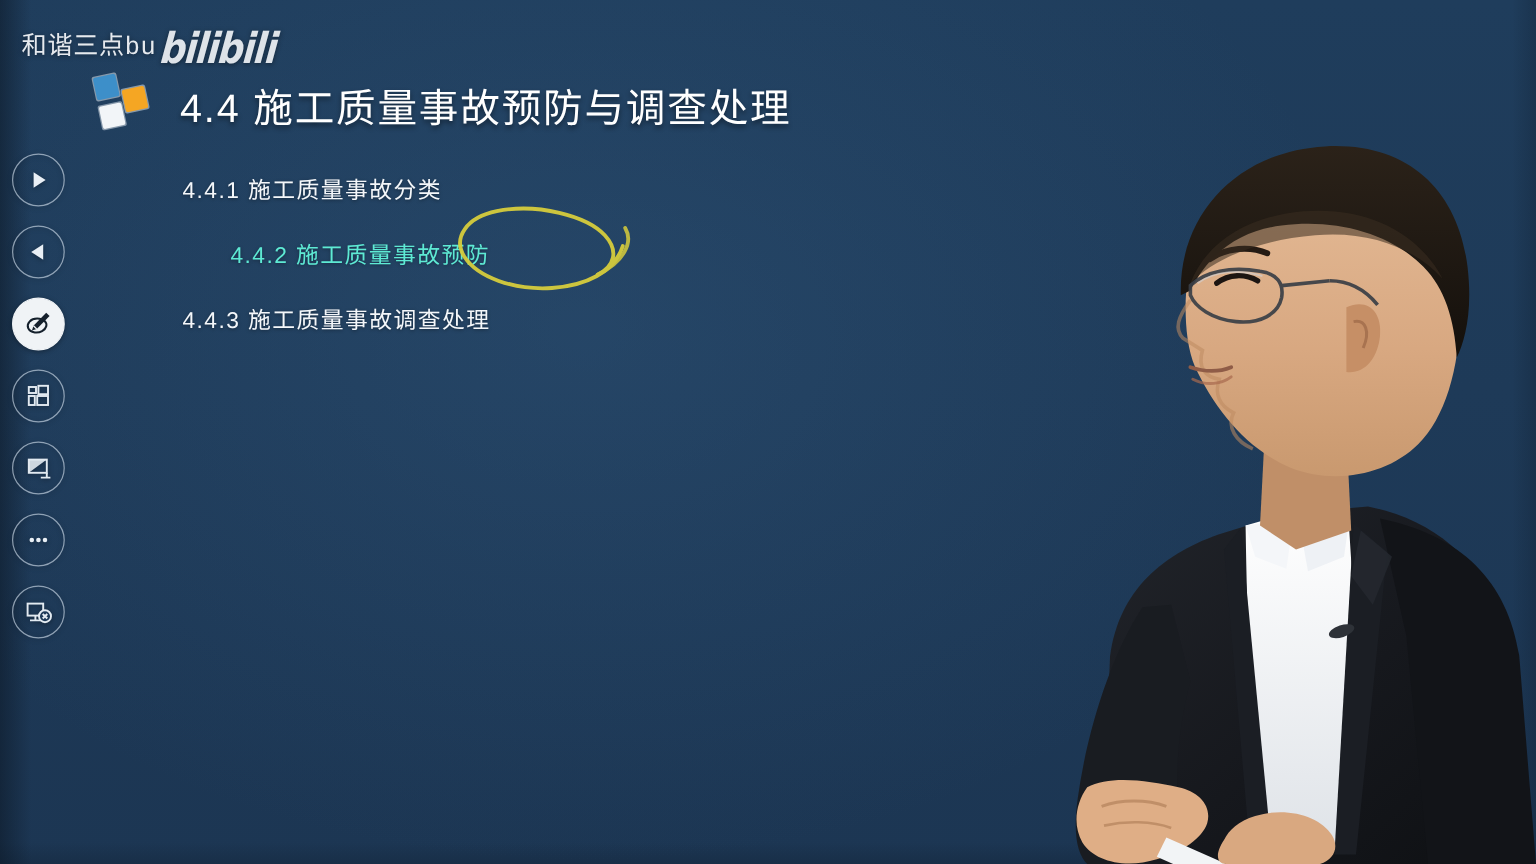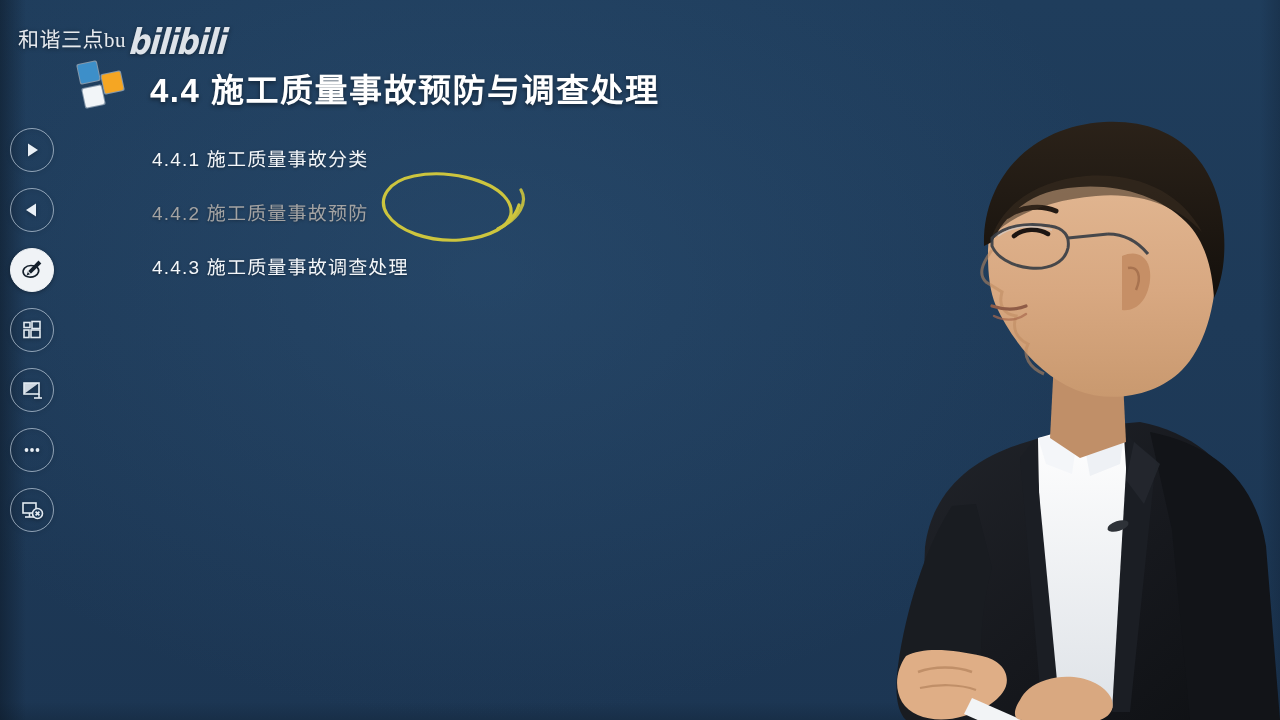--- a/index.html
+++ b/index.html
@@ -50,21 +50,21 @@
     display: flex;
     align-items: flex-start;
     gap: 6px;
     z-index: 30;
     filter: drop-shadow(0 1px 2px rgba(0,0,0,0.45));
   }
   .wm-user {
     font-size: 21px;
     letter-spacing: 0.5px;
     color: #f2f4f7;
-    font-family: Liberation Serif, serif;
+    font-family: Liberation Mono, monospace;
     line-height: 1;
     padding-top: 6px;
     opacity: 0.95;
   }
   .wm-brand {
     font-size: 30px;
     line-height: 1;
     color: #eef2f6;
     font-weight: 700;
     font-style: italic;
@@ -84,21 +84,21 @@
     height: 58px;
     z-index: 28;
   }
 
   
   .slide-title {
     position: absolute;
     left: 150px;
     top: 64px;
     font-size: 33px;
-    font-weight: 700;
+    font-weight: 400;
     color: #ffffff;
     letter-spacing: 1.5px;
     white-space: nowrap;
     text-shadow: 0 2px 4px rgba(0,0,0,0.45);
     z-index: 20;
   }
   .toc {
     position: absolute;
     left: 152px;
     top: 133px;
@@ -106,22 +106,23 @@
   }
   .toc-item {
     font-size: 19px;
     color: #f4f7fa;
     letter-spacing: 1.2px;
     line-height: 54px;
     white-space: nowrap;
     text-shadow: 0 1px 3px rgba(0,0,0,0.40);
   }
   .toc-item.current {
-    color: #a3a3a3;
+    color: #5eead4;
     text-shadow: 0 1px 3px rgba(0,0,0,0.35);
+    margin-left: 40px;
   }
 
   
   .ink-layer {
     position: absolute;
     left: 0; top: 0;
     width: 1280px; height: 720px;
     z-index: 22;
     pointer-events: none;
   }

